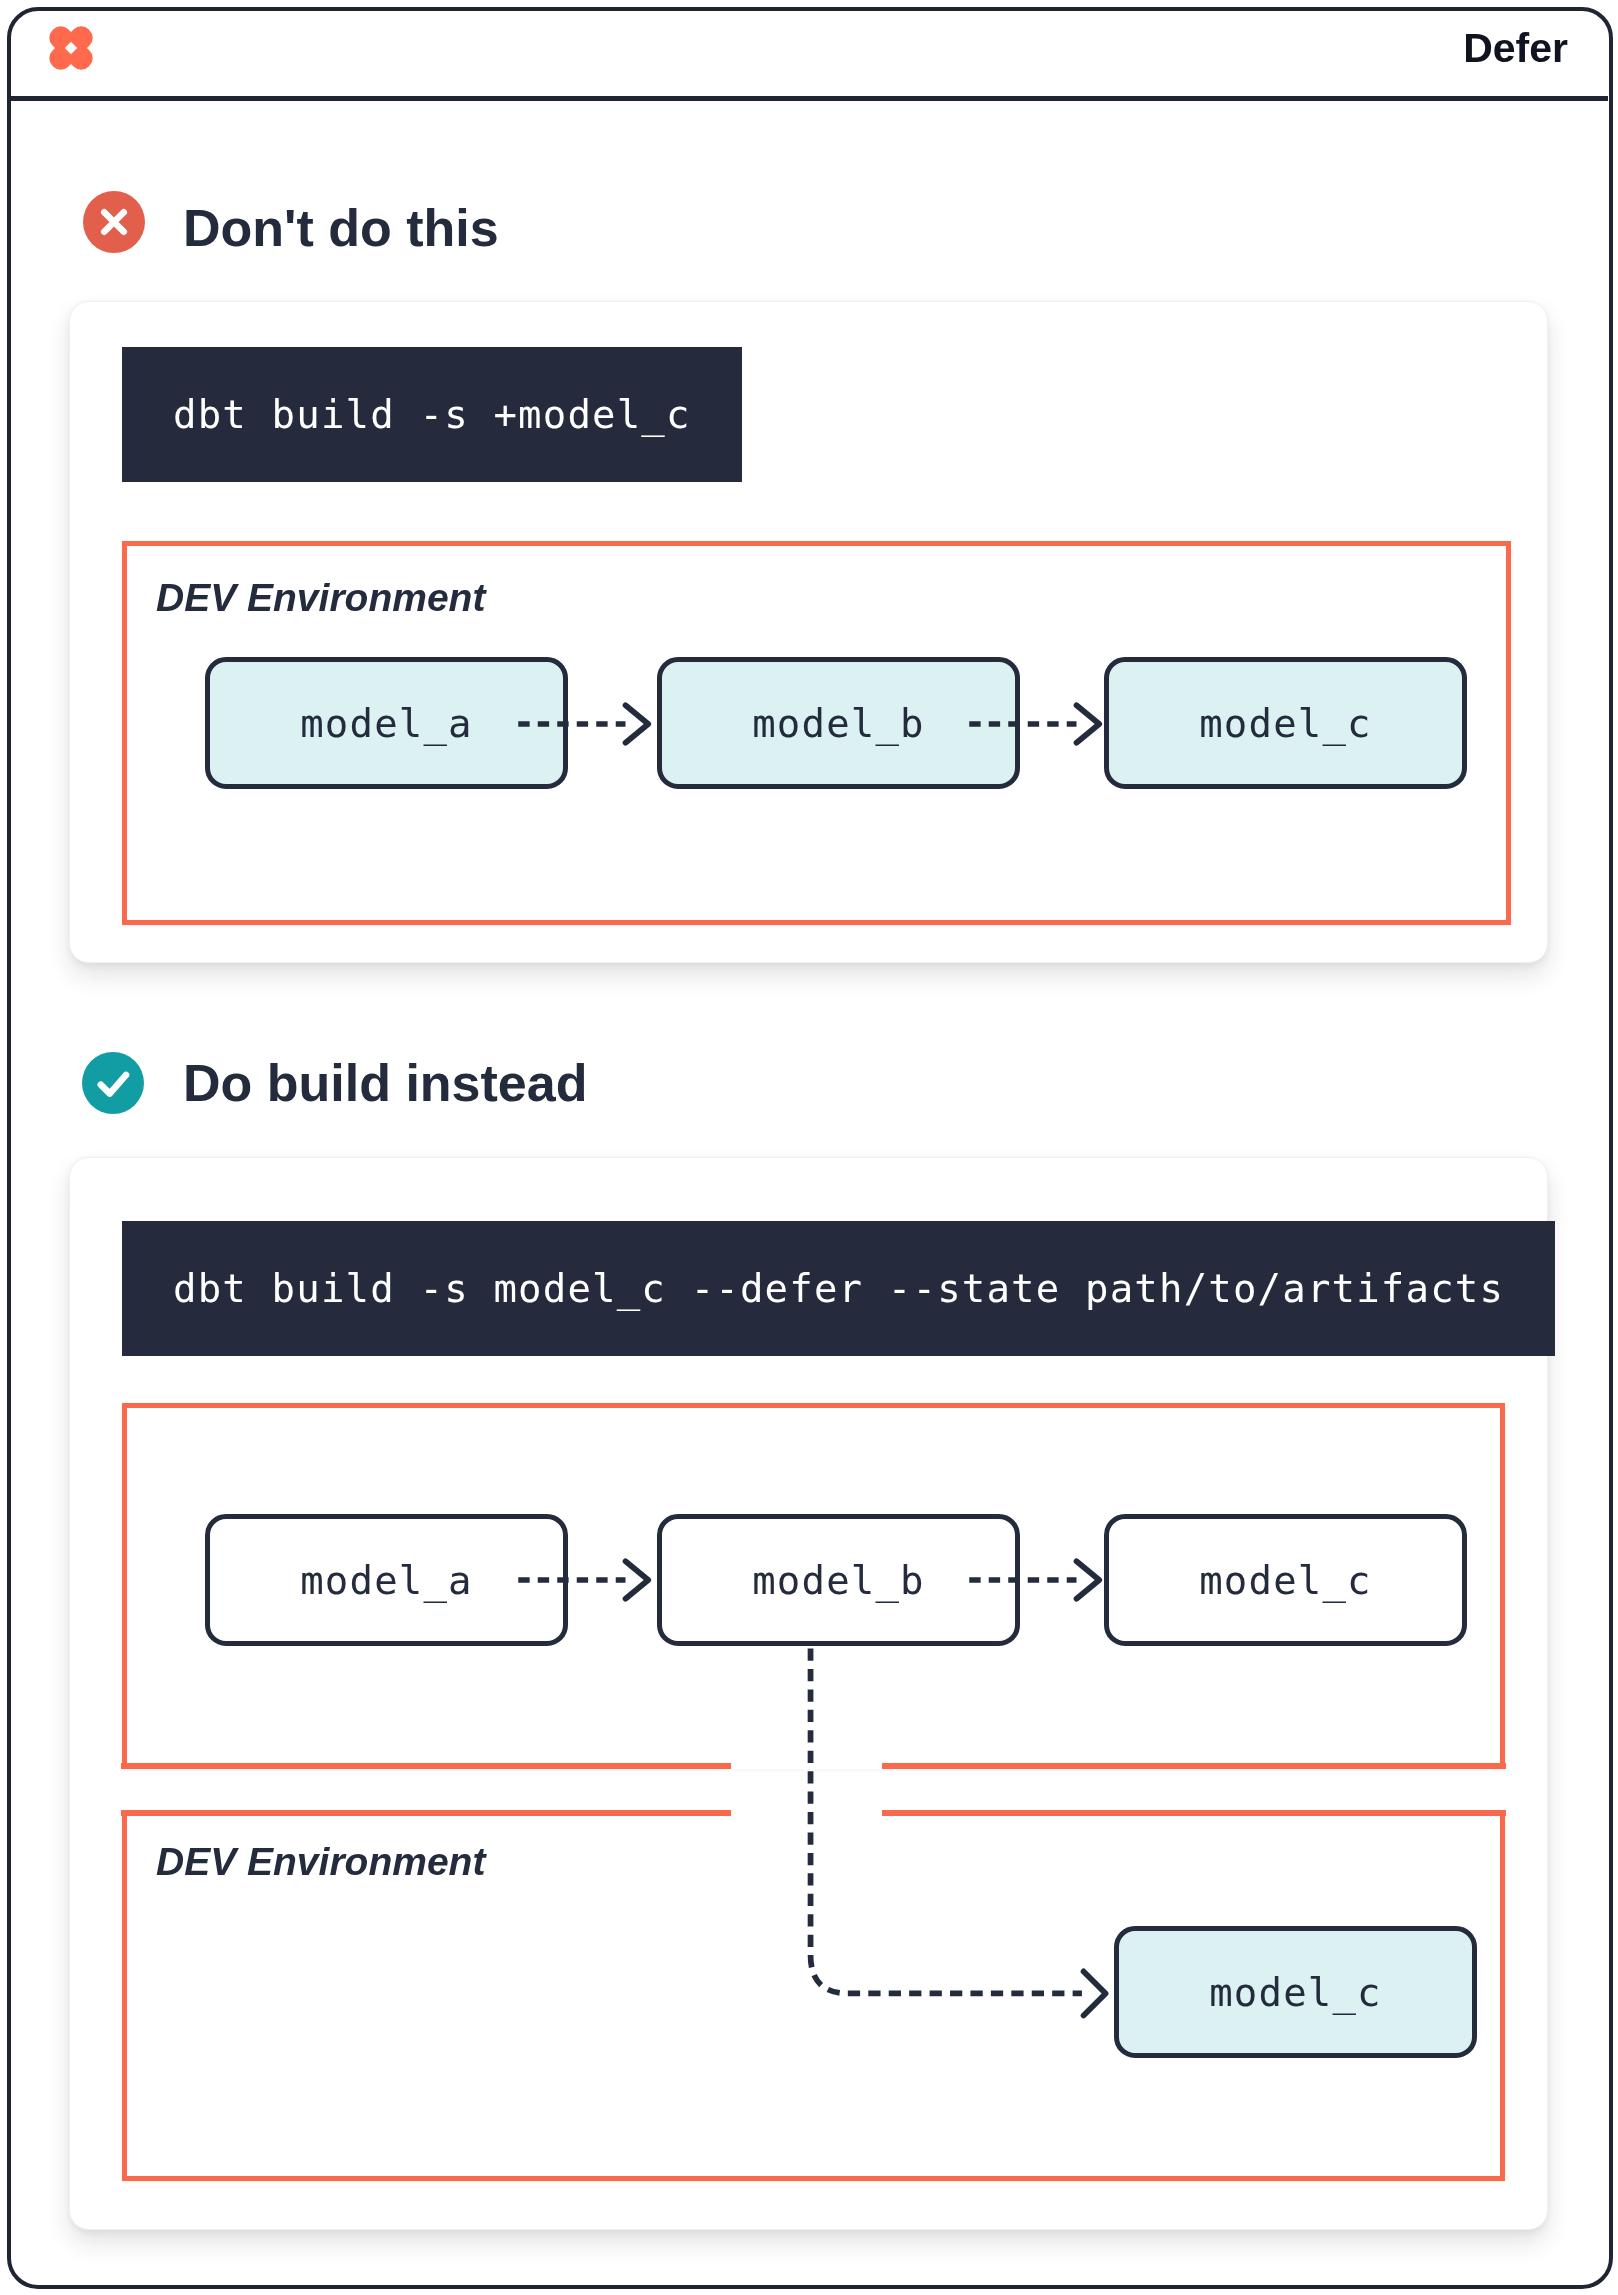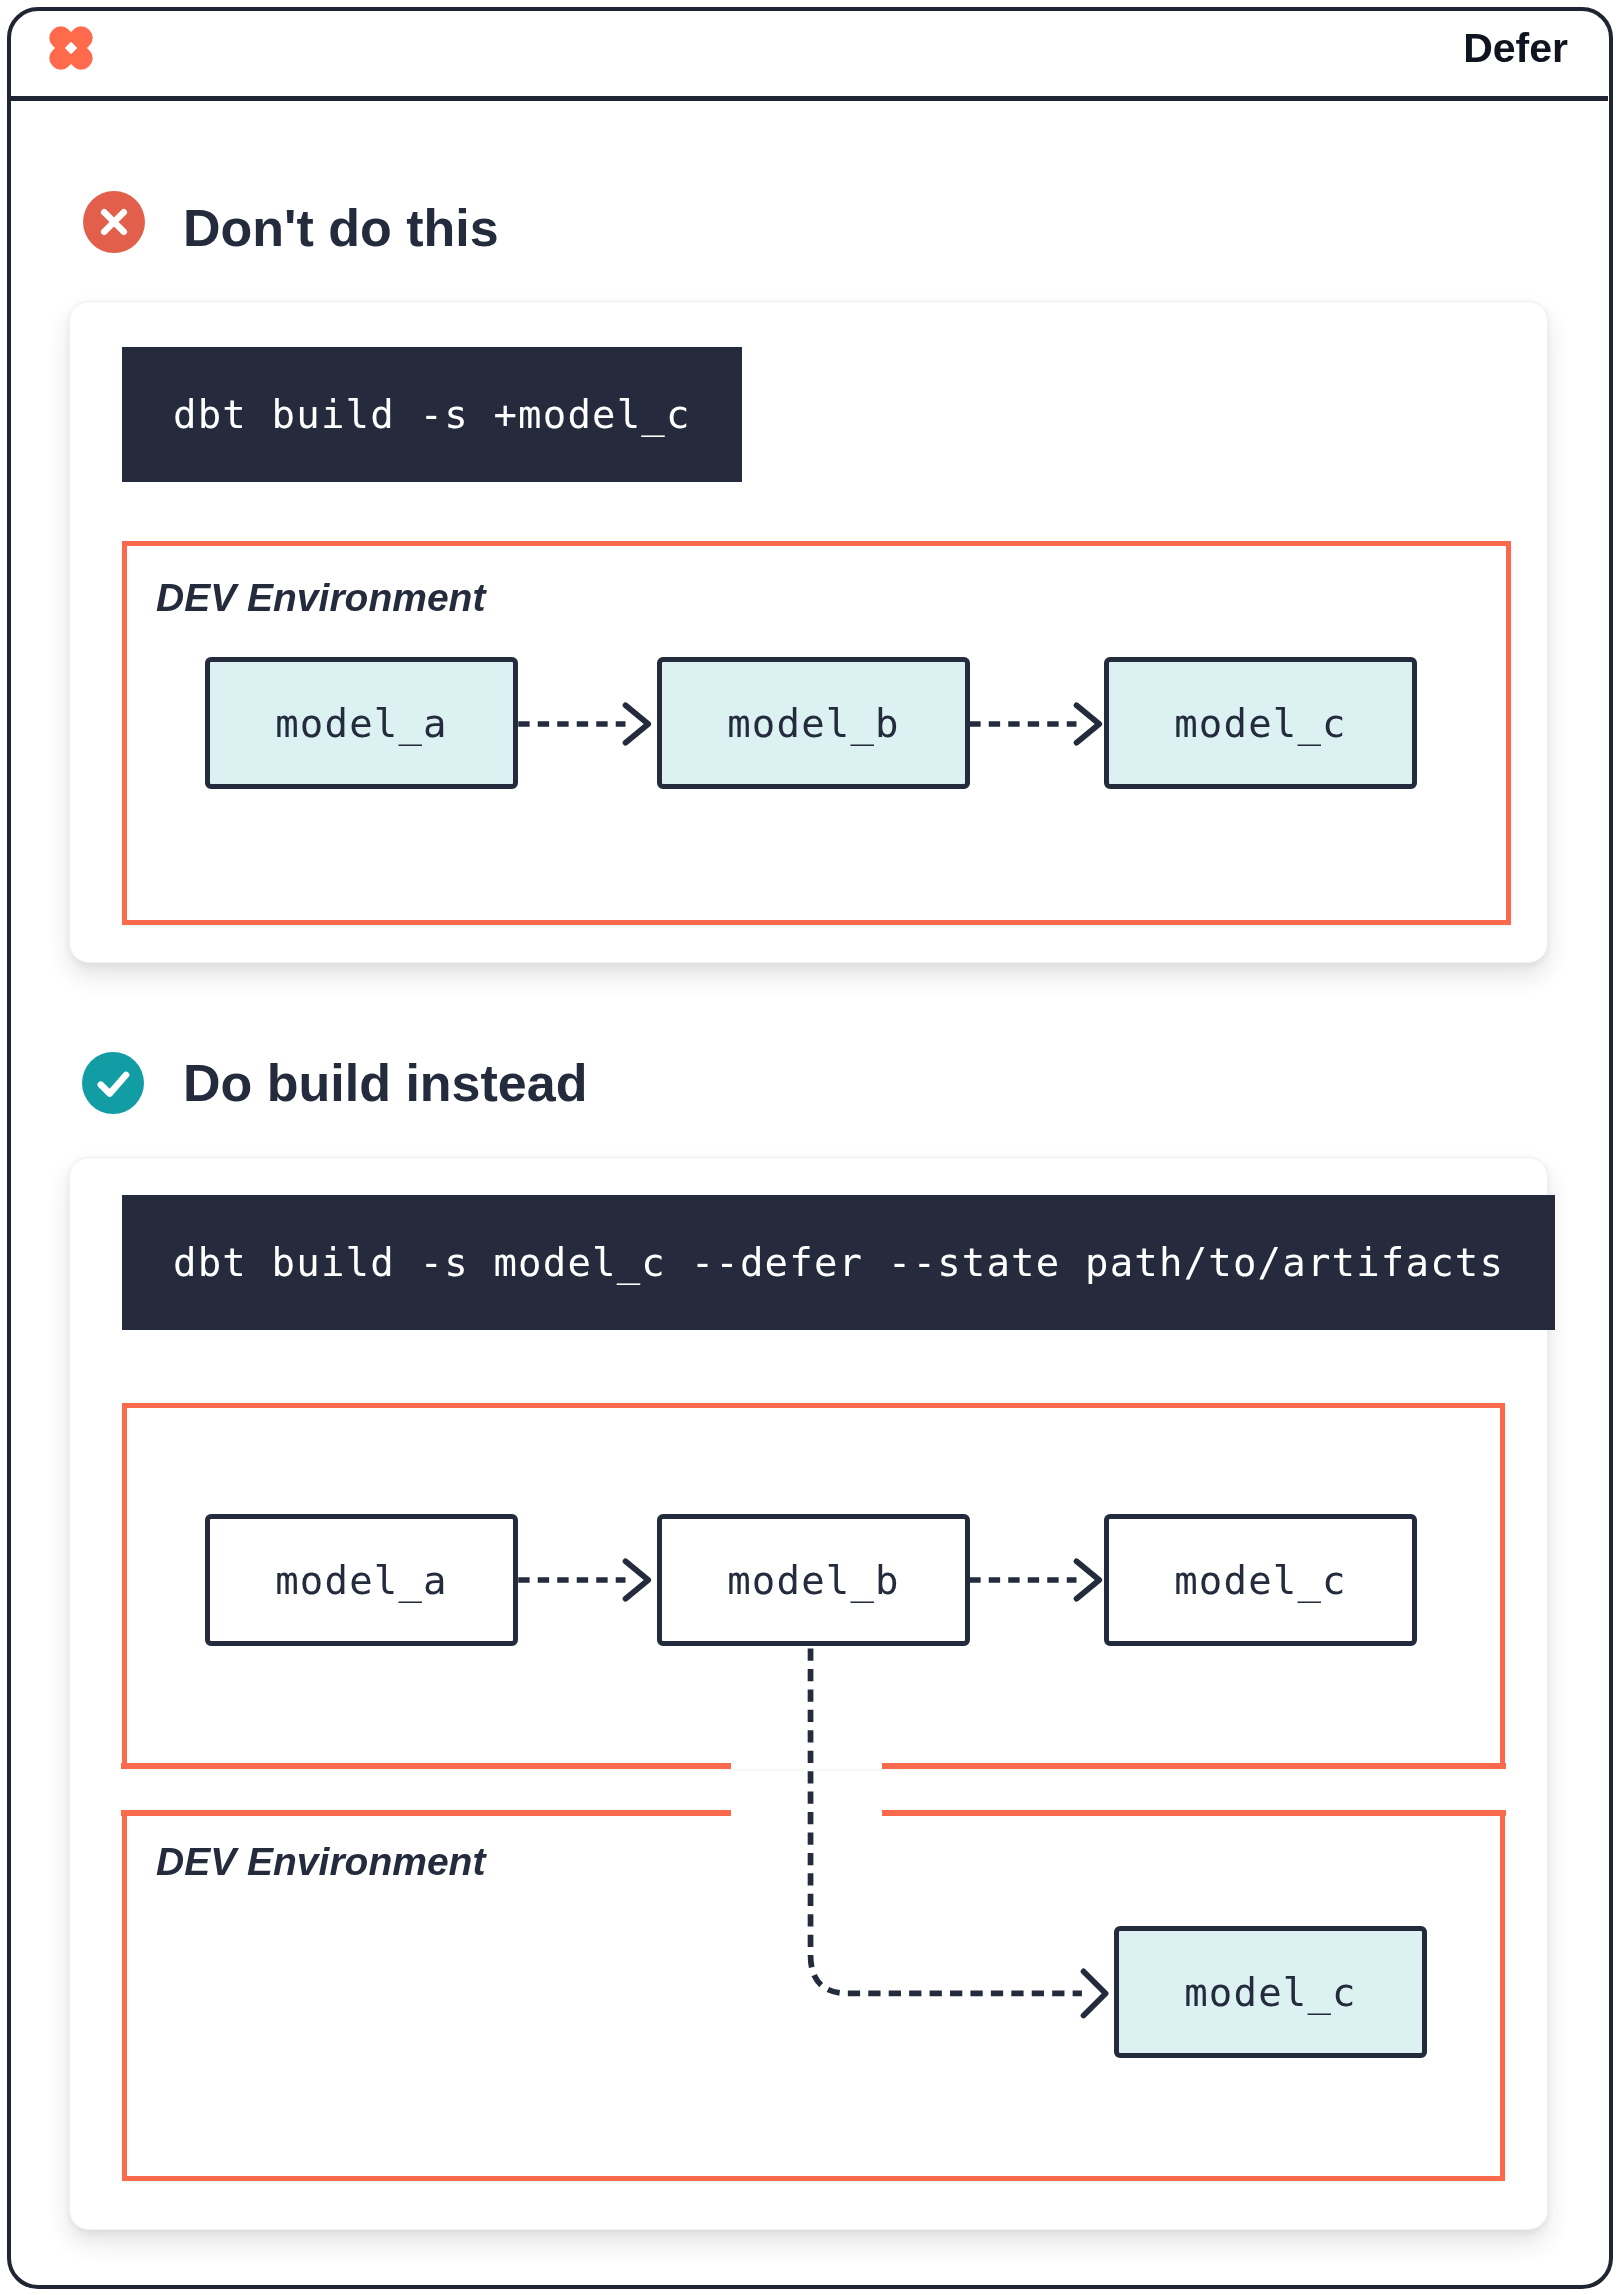--- a/index.html
+++ b/index.html
@@ -20,35 +20,35 @@
 
   .card{position:absolute;left:69px;width:1477px;background:#ffffff;border:0.8px solid #f0f0f2;
         border-radius:19.6px;box-shadow:0 13px 23px rgba(31,37,51,.12),0 2.5px 6.5px rgba(31,37,51,.06);}
   .card1{top:301px;height:660px;}
   .card2{top:1157px;height:1071px;}
 
   .code{position:absolute;left:52px;height:135px;line-height:135px;padding:0 51px;
         background:var(--code_bg);color:#ffffff;white-space:pre;
         font-family:"DejaVu Sans Mono", monospace;font-size:39px;letter-spacing:.03em;width:max-content;}
   .code1{top:45px;}
-  .code2{top:37px;}
+  .code2{top:63px;}
 
   .envbox{position:absolute;left:52px;width:1373px;border:5.7px solid var(--accent_orange);
           background:#ffffff;box-shadow:0 1.6px 4.1px rgba(0,0,0,.05);}
   .env1{top:239px;height:374px;width:1379px;}
   .prod{top:245px;height:361px;border-bottom:none;}
   .dev2{top:652px;height:366px;border-top:none;}
   .env-label{position:absolute;left:29px;top:21px;font-size:39px;font-weight:700;font-style:italic;color:var(--navy);margin-top:9px;}
   .seg{position:absolute;height:5.7px;background:var(--accent_orange);}
   .prod .seg{bottom:0;}
   .dev2 .seg{top:0;}
   .seg.a{left:-5.7px;width:610px;}
   .seg.b{left:755px;right:-5.7px;}
 
-  .node{position:absolute;width:313px;height:132px;border:5.7px solid var(--navy);border-radius:6px;
+  .node{position:absolute;width:363px;height:132px;border:5.7px solid var(--navy);border-radius:21px;
         box-sizing:border-box;background:#ffffff;display:flex;align-items:center;justify-content:center;
         font-family:"DejaVu Sans Mono", monospace;font-size:39px;letter-spacing:.03em;color:var(--navy);}
   .node.teal{background:var(--teal_fill);}
   .arrow{position:absolute;width:141px;height:52px;}
   .connector{position:absolute;left:0;top:0;pointer-events:none;}
 </style>
 </head>
 <body>
 
 <div class="page">

